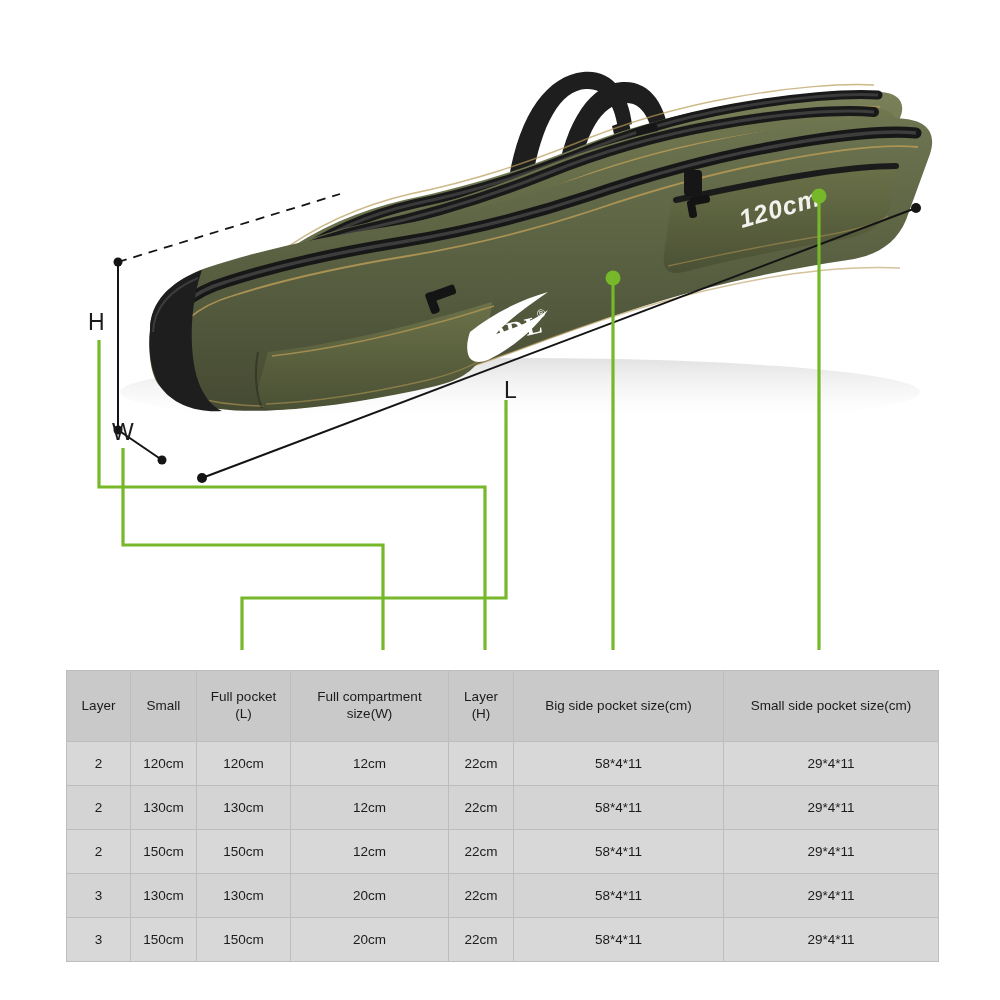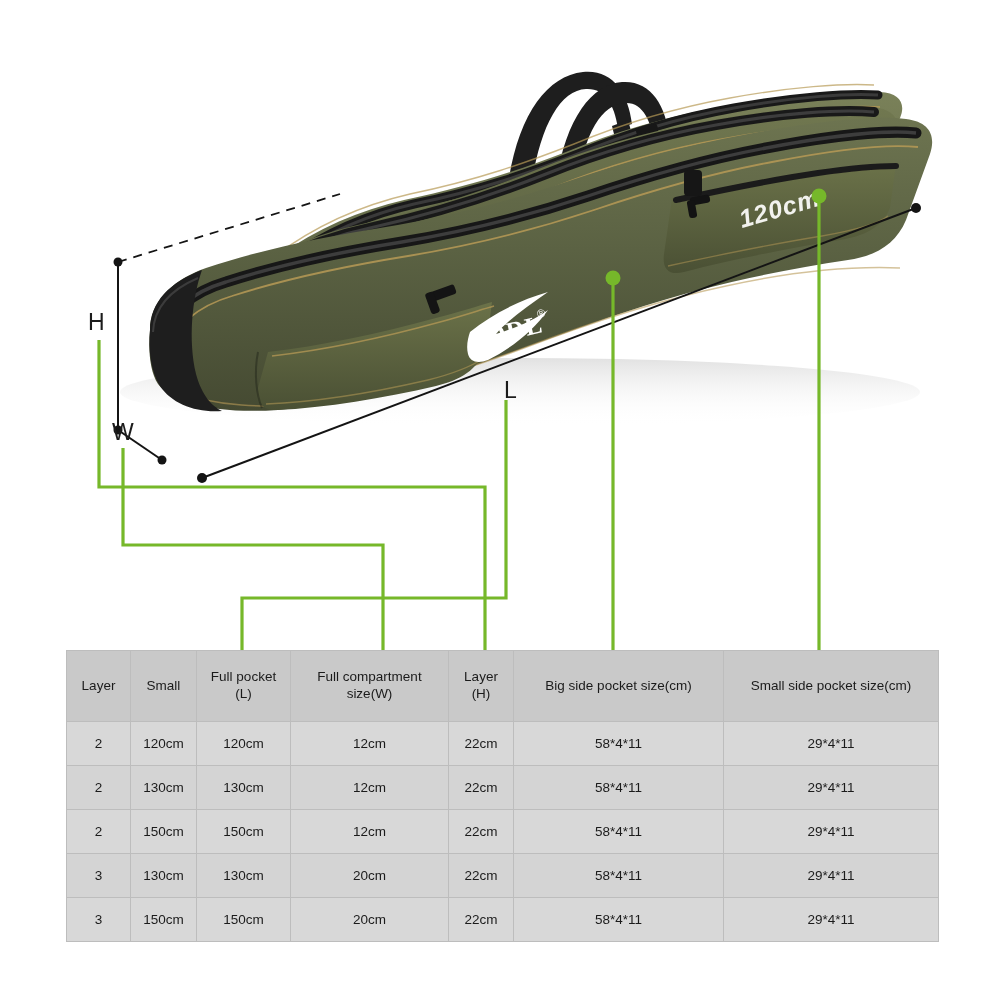--- a/index.html
+++ b/index.html
@@ -24,21 +24,21 @@
     line-height:1;
     letter-spacing:.5px;
   }
   #lbl-h{left:88px;top:311px;}
   #lbl-w{left:112px;top:421px;}
   #lbl-l{left:504px;top:379px;}
 
   
   .spec-table{
     position:absolute;
-    left:66px;top:650px;
+    left:66px;top:670px;
     width:872px;
     border-collapse:collapse;
     font-size:13.5px;
     color:#1b1b1b;
     background:#fca5a5;
     table-layout:fixed;
   }
   .spec-table th,.spec-table td{
     border:1px solid #bdbdbd;
     text-align:center;

